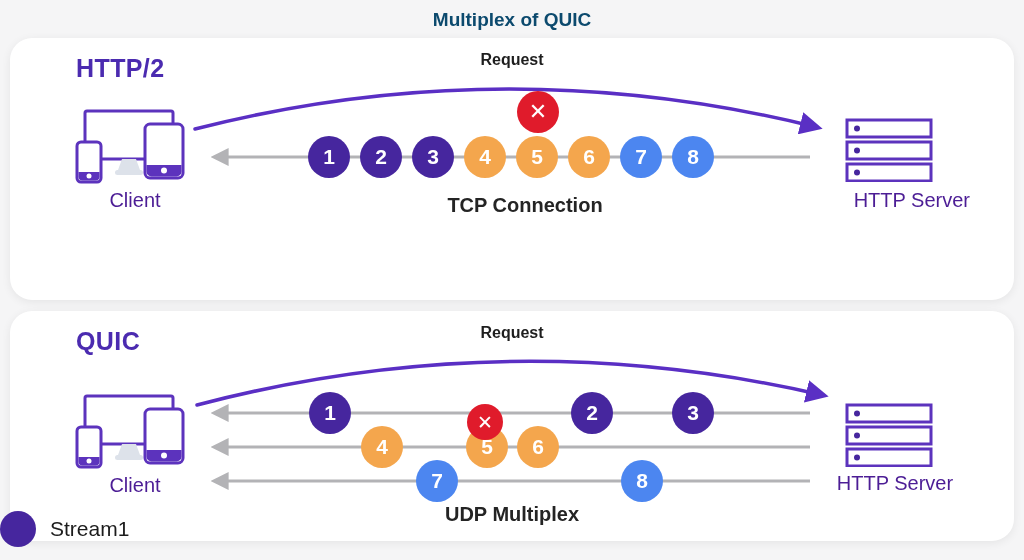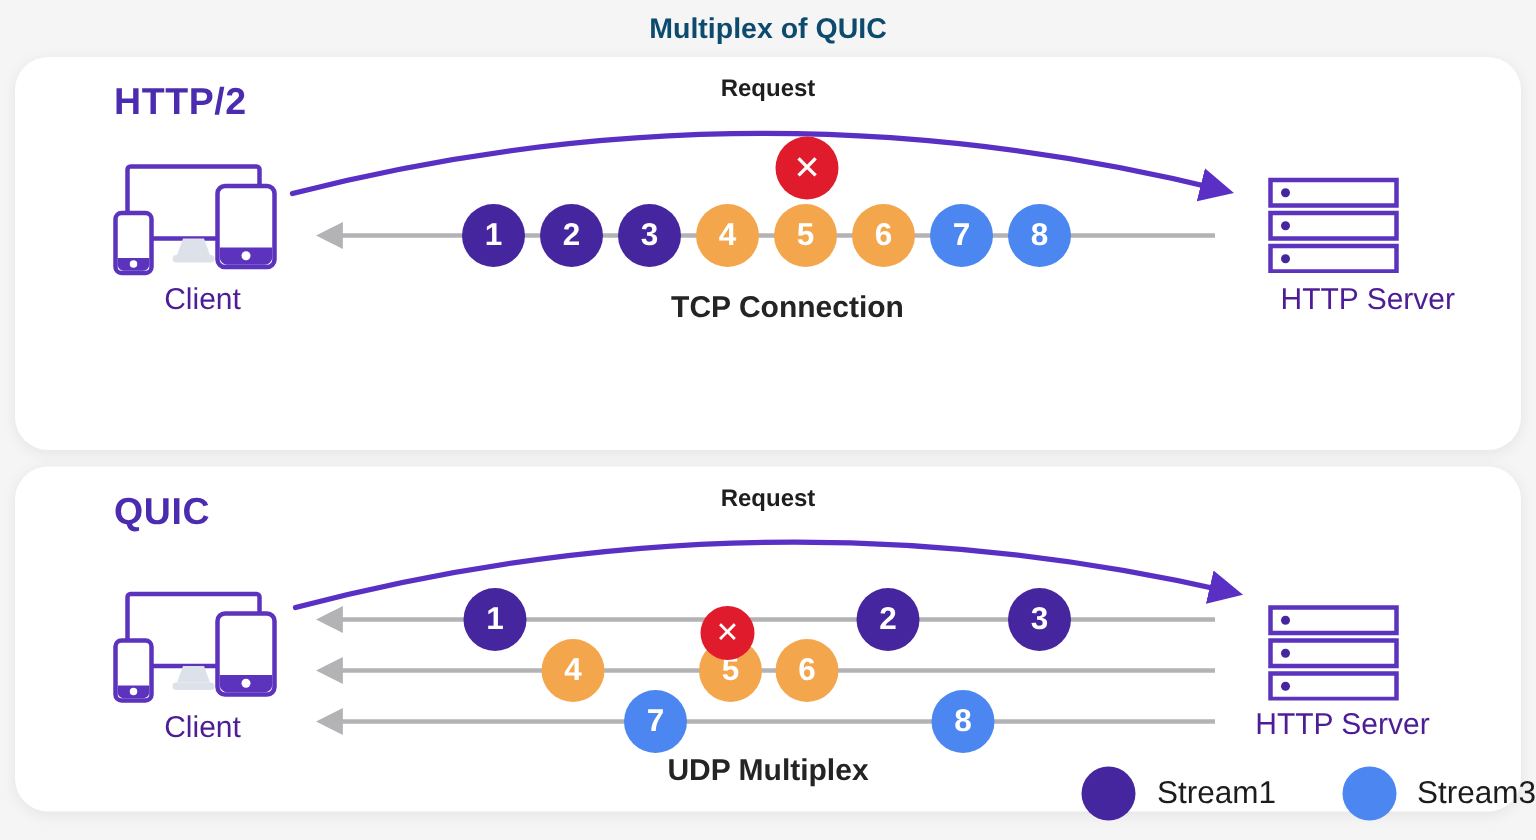--- a/index.html
+++ b/index.html
@@ -46,21 +46,21 @@
   .s2 { background:#f4a64d; }
   .s3 { background:#4c86f0; }
   .error-badge {
     position:absolute; border-radius:50%; background:#e01b2b; color:#fff;
     font-weight:700; display:flex; align-items:center; justify-content:center; z-index:5;
   }
   #panel-http2 .error-badge { left:507px; top:53px; width:42px; height:42px; font-size:22px; }
   #panel-quic  .error-badge { left:457px; top:93px; width:36px; height:36px; font-size:19px; }
   .legend {
     position:absolute; top:511px; left:0; width:100%;
-    display:flex; justify-content:flex-end; align-items:center; gap:44px;
+    display:flex; justify-content:flex-start; align-items:center; gap:28px;
   }
   .legend-item { display:flex; align-items:center; gap:14px; }
   .legend-dot { width:36px; height:36px; border-radius:50%; }
   .legend-label { font-size:21px; font-weight:500; color:#1c1c1c; }
 </style>
 </head>
 <body>
 
 <div class="page-title">Multiplex of QUIC</div>
 
@@ -180,17 +180,13 @@
   <div class="error-badge">✕</div>
 
   <div class="connection-label">UDP Multiplex</div>
 </div>
 
 <div class="legend">
   <div class="legend-item">
     <div class="legend-dot s1"></div>
     <div class="legend-label">Stream1</div>
   </div>
-  <div class="legend-item">
-    <div class="legend-dot s3"></div>
-    <div class="legend-label">Stream3</div>
-  </div>
 </div>
 
 </body></html>

